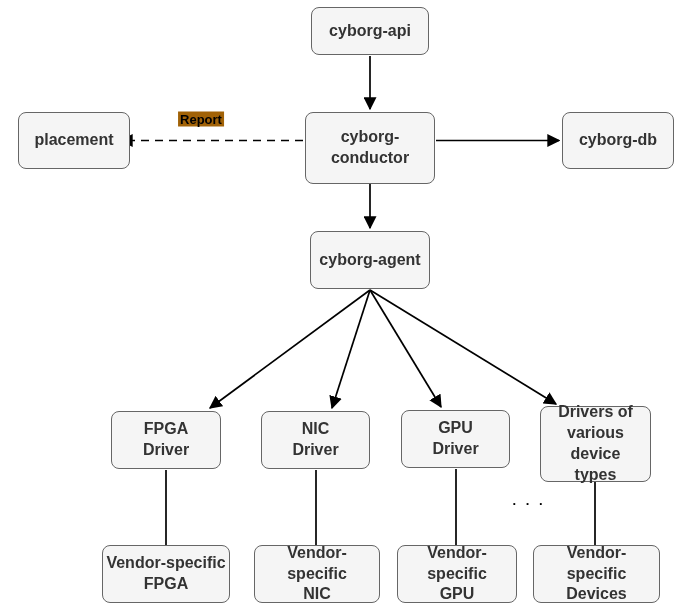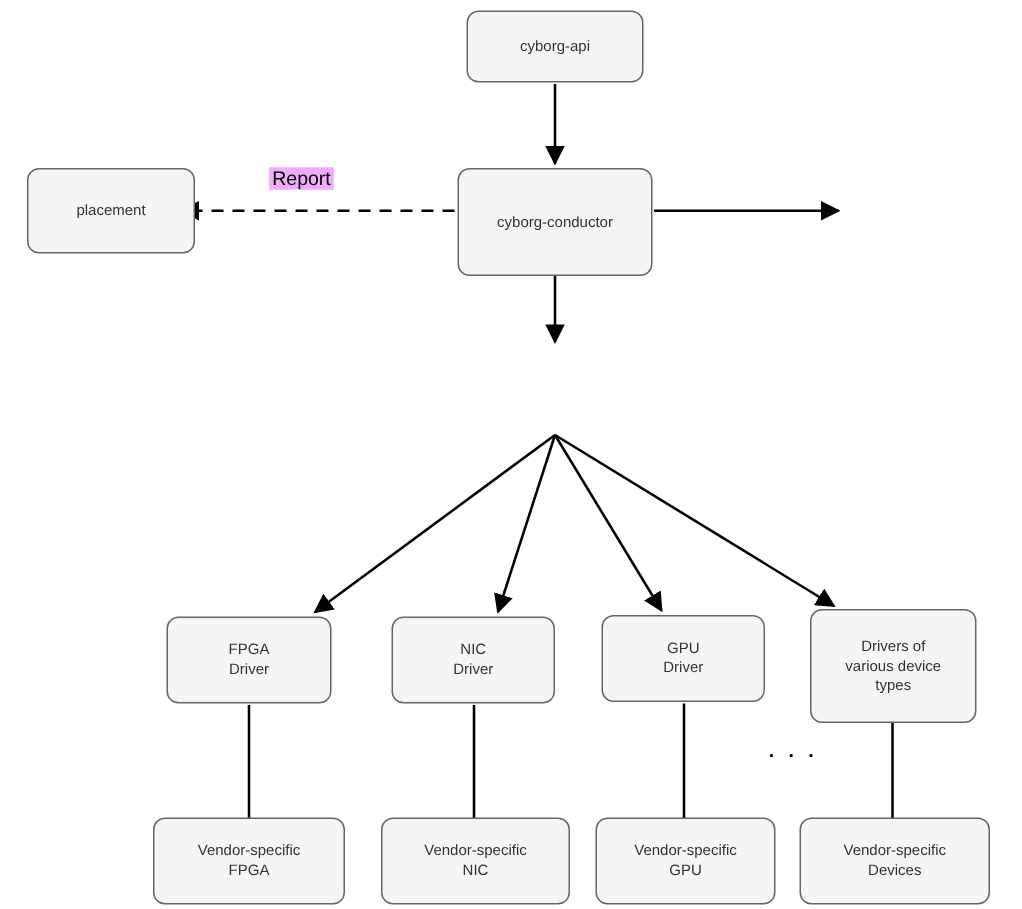--- a/index.html
+++ b/index.html
@@ -16,29 +16,29 @@
   .node{
     position:absolute;
     box-sizing:border-box;
     background:#f5f5f5;
     border:1.5px solid #666666;
     border-radius:8px;
     display:flex;align-items:center;justify-content:center;
     text-align:center;
   }
   .lbl{
-    font-size:10px;font-weight:normal;color:#333333;
+    font-size:16px;font-weight:bold;color:#333333;
     white-space:pre-line;line-height:1.3;
     padding:0 3px;
   }
   .edge-label{
     position:absolute;
     transform:translate(-50%,-50%);
-    font-size:13px;font-weight:normal;color:#000000;
-    background:#f0abfc;padding:0 2px;
+    font-size:13px;font-weight:bold;color:#000000;
+    background:#a16207;padding:0 2px;
   }
   .ellipsis{
     position:absolute;
     transform:translate(-50%,-50%);
     font-size:13px;font-weight:bold;color:#000000;
     letter-spacing:3px;
   }
 </style>
 </head>
 <body>
@@ -70,21 +70,27 @@
   </div>
 
   <div class="node" style="left:18px;top:112px;width:112px;height:57px">
     <span class="lbl">placement</span>
   </div>
 
   <div class="node" style="left:305px;top:112px;width:130px;height:72px">
     <span class="lbl">cyborg-conductor</span>
   </div>
 
+  <div class="node" style="left:562px;top:112px;width:112px;height:57px">
+    <span class="lbl">cyborg-db</span>
+  </div>
 
+  <div class="node" style="left:310px;top:231px;width:120px;height:58px">
+    <span class="lbl">cyborg-agent</span>
+  </div>
 
   <div class="node" style="left:111px;top:411px;width:110px;height:58px">
     <span class="lbl">FPGA
 Driver</span>
   </div>
 
   <div class="node" style="left:261px;top:411px;width:109px;height:58px">
     <span class="lbl">NIC
 Driver</span>
   </div>

